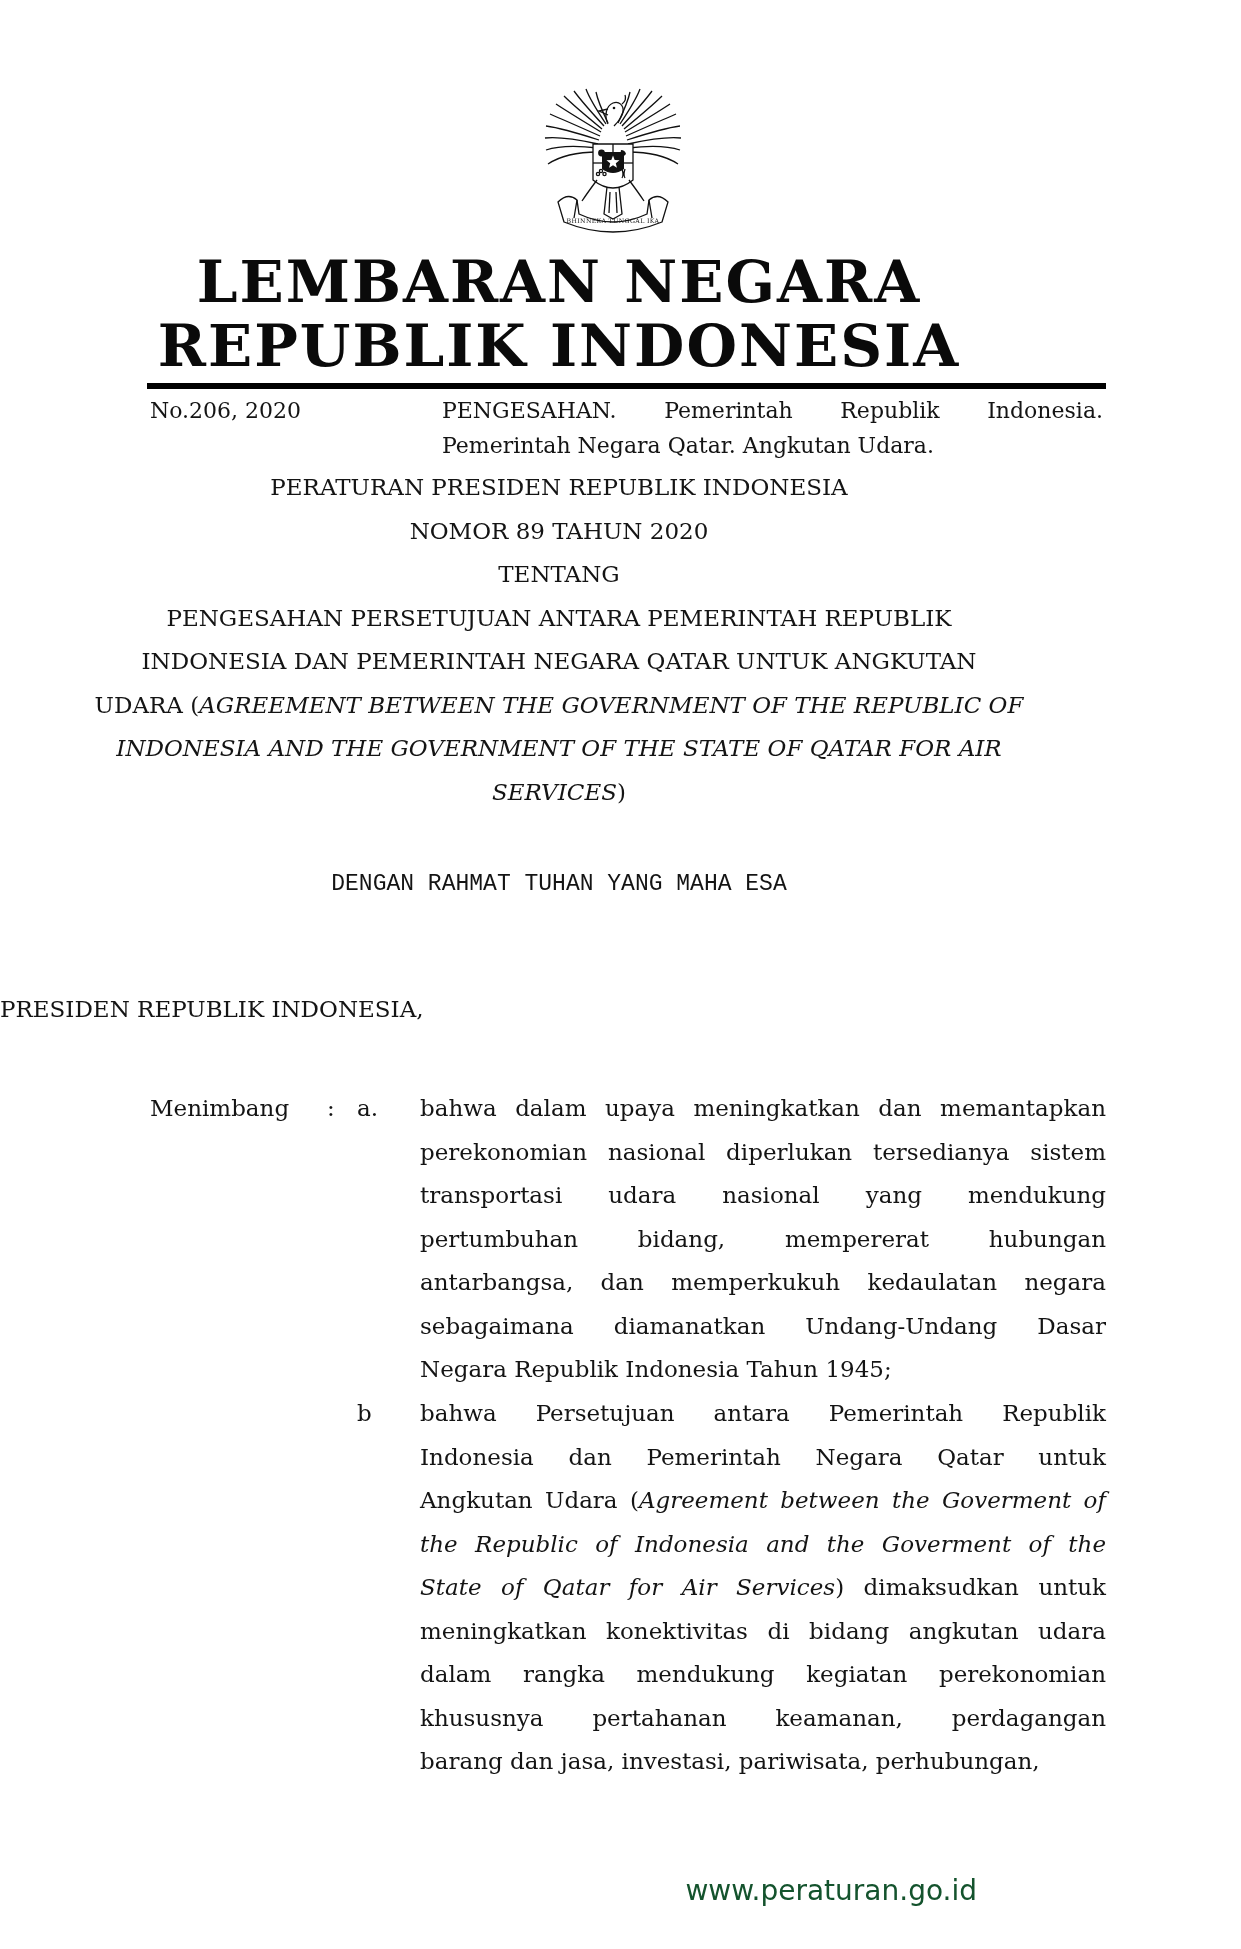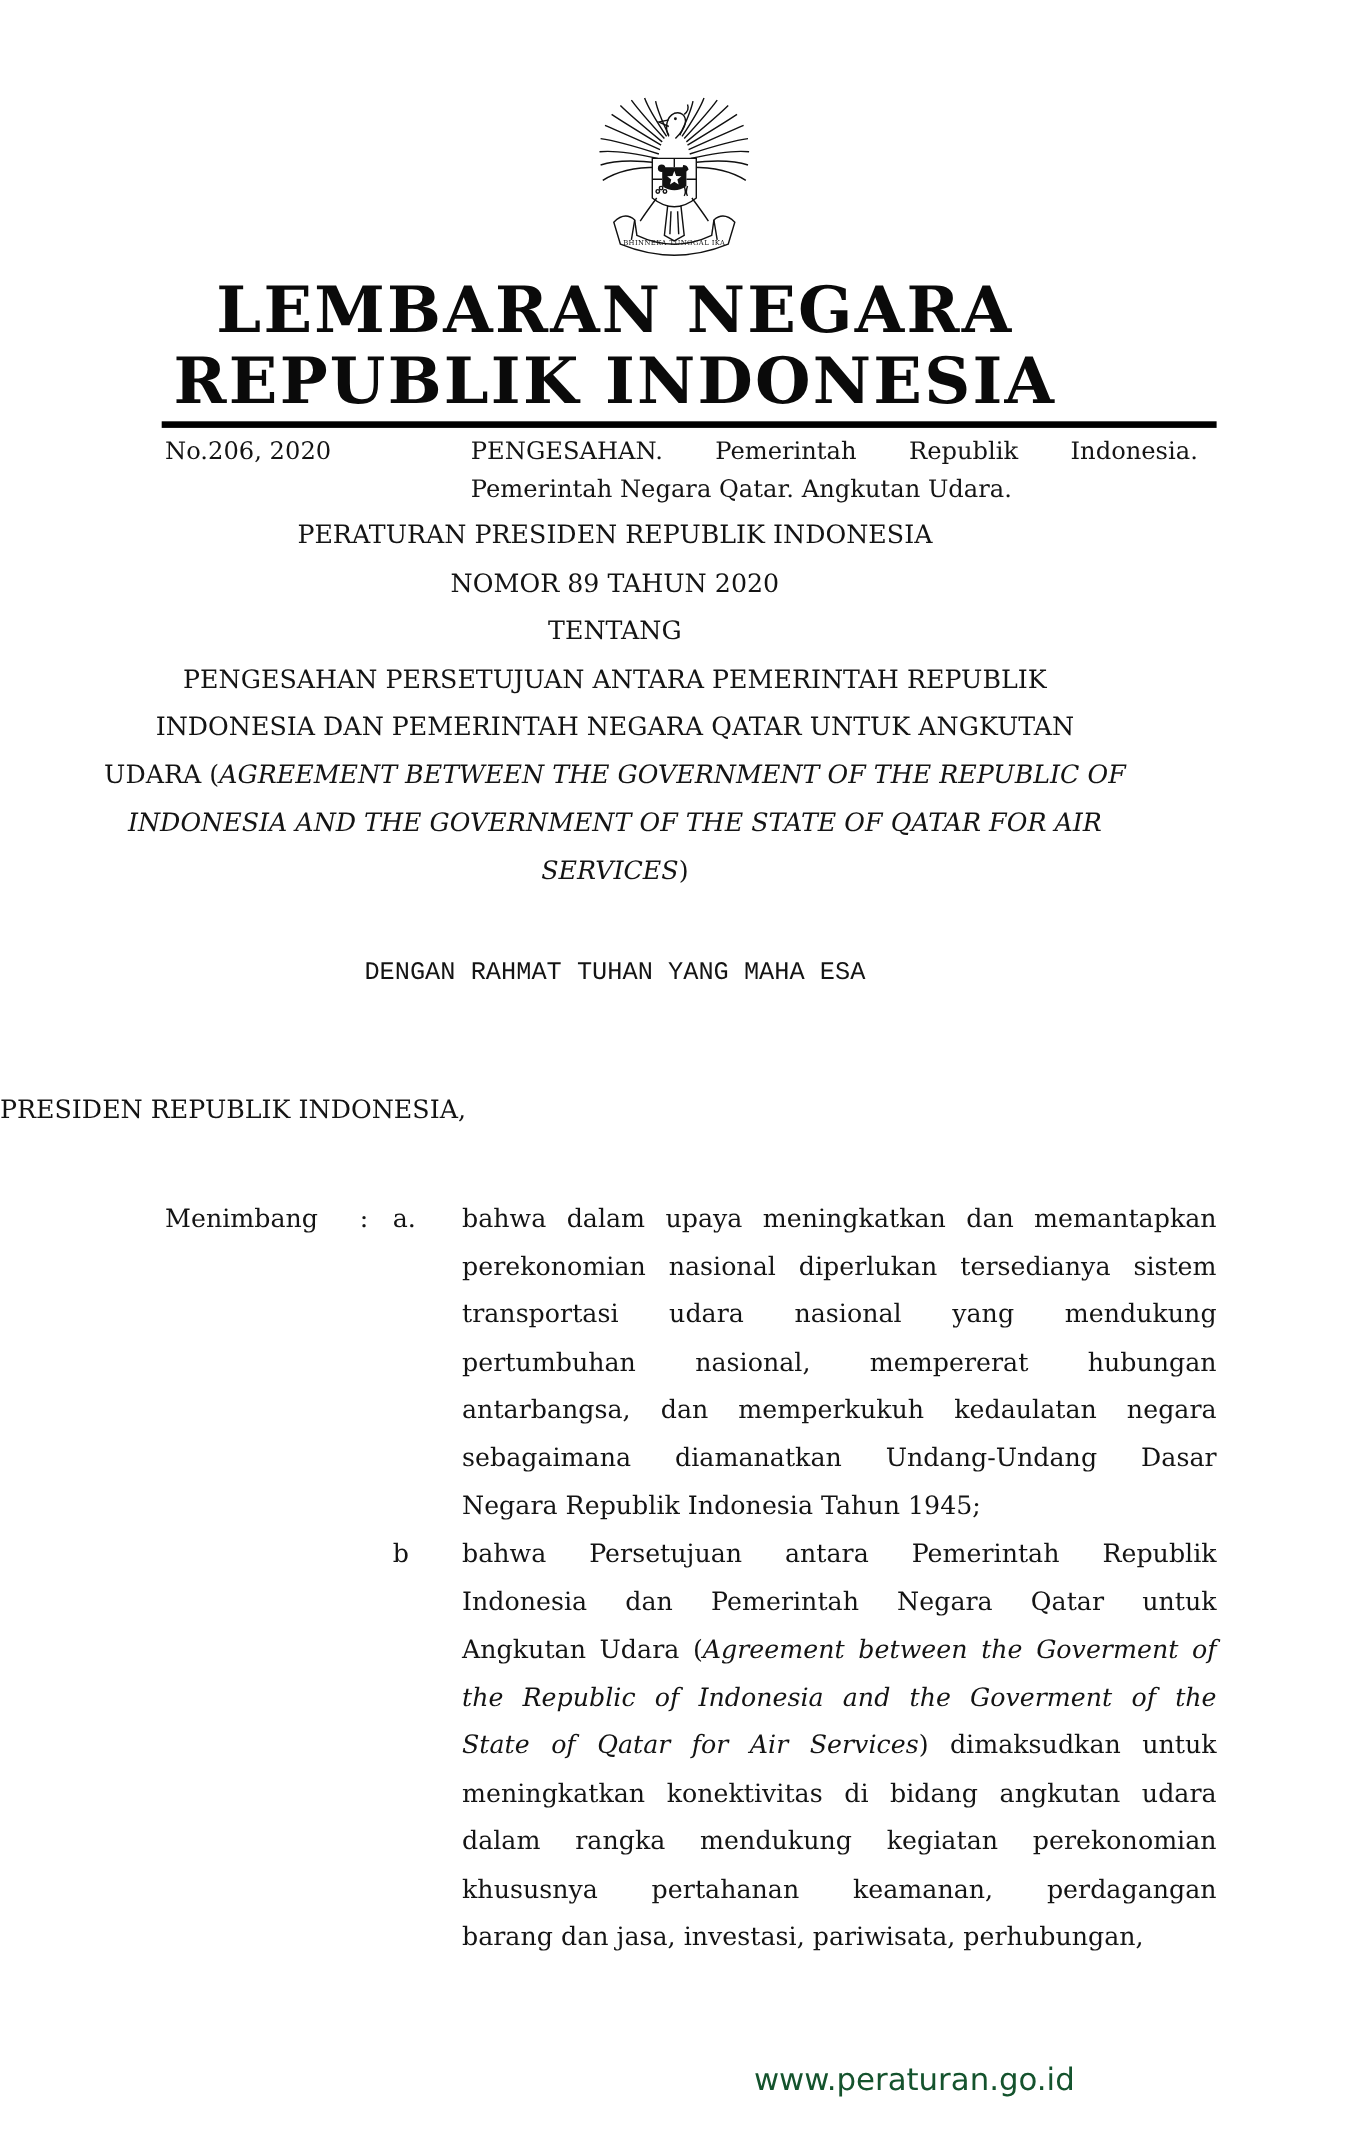--- a/index.html
+++ b/index.html
@@ -12,21 +12,21 @@
   .emblem path,.emblem line,.emblem circle{vector-effect:non-scaling-stroke;}
   
   .masthead{
     position:absolute;left:0;top:250px;width:100%;text-align:center;
     font-weight:bold;font-size:58px;line-height:64px;letter-spacing:2px;color:#0a0a0a;
   }
   
   .rule{position:absolute;left:147px;top:383px;width:959px;height:6px;background:#000;}
   
   .header-number{position:absolute;left:150px;top:393px;font-size:22px;line-height:35px;}
-  .header-abstract{position:absolute;left:428px;top:393px;width:661px;font-size:22px;line-height:35px;}
+  .header-abstract{position:absolute;left:442px;top:393px;width:661px;font-size:22px;line-height:35px;}
   .jline{text-align:justify;text-align-last:justify;}
   
   .title-block{position:absolute;left:0;top:466px;width:100%;text-align:center;
     font-size:23px;line-height:43.5px;}
   .invocation{position:absolute;left:0;top:863px;width:100%;text-align:center;
     font-size:23px;line-height:43.5px;font-family:Liberation Mono, monospace;}
   .authority{position:absolute;left:0;top:988px;width:100%;text-align:left;
     font-size:23px;line-height:43.5px;}
   .it{font-style:italic;}
   
@@ -145,21 +145,21 @@
 
   <div class="considering">
     <div class="c-label">Menimbang</div>
     <div class="c-colon">:</div>
 
     <div class="c-letter-a">a.</div>
     <div class="c-lines-a">
       <div class="jline">bahwa dalam upaya meningkatkan dan memantapkan</div>
       <div class="jline">perekonomian nasional diperlukan tersedianya sistem</div>
       <div class="jline">transportasi udara nasional yang mendukung</div>
-      <div class="jline">pertumbuhan nasional, mempererat hubungan</div>
+      <div class="jline">pertumbuhan bidang, mempererat hubungan</div>
       <div class="jline">antarbangsa, dan memperkukuh kedaulatan negara</div>
       <div class="jline">sebagaimana diamanatkan Undang-Undang Dasar</div>
       <div>Negara Republik Indonesia Tahun 1945;</div>
     </div>
 
     <div class="c-letter-b">b</div>
     <div class="c-lines-b">
       <div class="jline">bahwa Persetujuan antara Pemerintah Republik</div>
       <div class="jline">Indonesia dan Pemerintah Negara Qatar untuk</div>
       <div class="jline"><span>Angkutan Udara (</span><span class="it">Agreement between the Goverment of</span></div>

